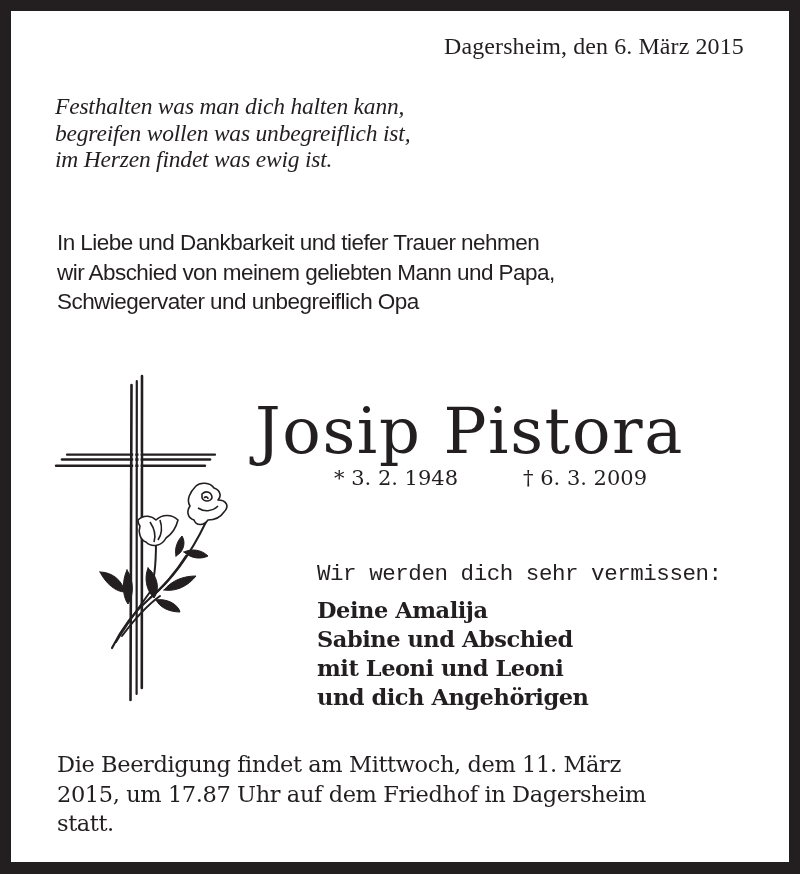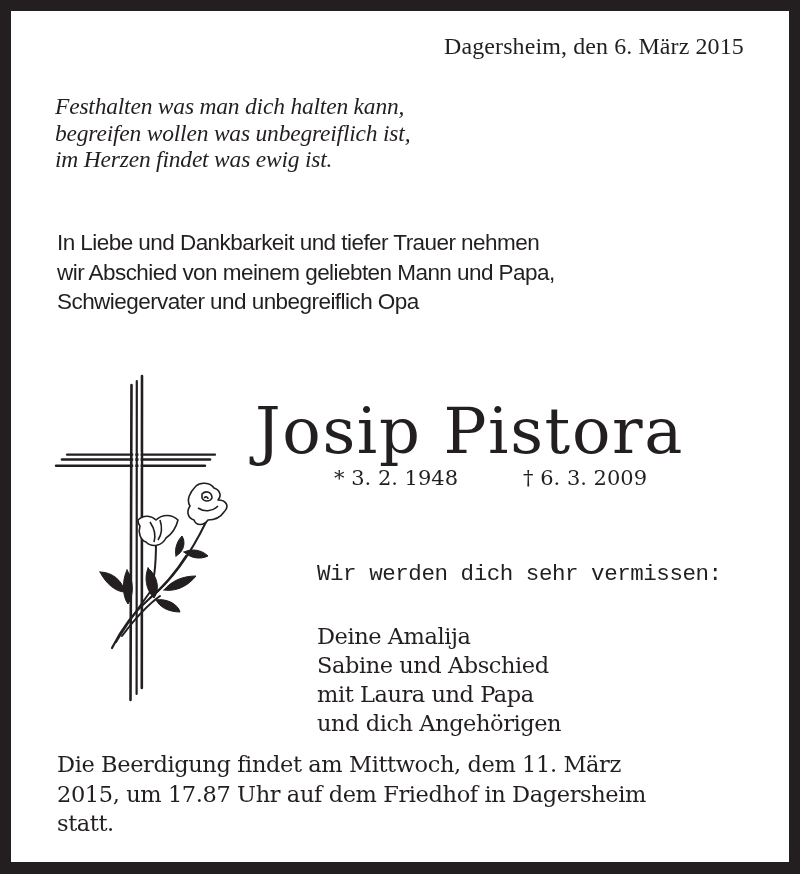--- a/index.html
+++ b/index.html
@@ -37,22 +37,22 @@
     left: 334px; top: 464px; font-size: 21px; line-height: 28px;
     font-family: "DejaVu Serif", serif;
   }
   .dates .born { position: absolute; left: 0; top: 0; white-space: nowrap; }
   .dates .died { position: absolute; left: 189px; top: 0; white-space: nowrap; }
   .farewell {
     left: 317px; top: 552px; font-size: 22.5px; line-height: 29.5px;
     font-family: Liberation Mono, monospace; letter-spacing: -0.45px; margin-top: 8px;
   }
   .mourners {
-    left: 317px; top: 622px; font-size: 22.5px; line-height: 29px;
-    font-family: "DejaVu Serif", serif; letter-spacing: -0.45px;
+    left: 317px; top: 596px; font-size: 22.5px; line-height: 29px;
+    font-family: "DejaVu Serif", serif; letter-spacing: -0.45px; font-weight: bold;
   }
   .mourners div { white-space: nowrap; }
   .funeral {
     left: 57px; top: 750px; font-size: 22.5px; line-height: 29.5px;
     font-family: "DejaVu Serif", serif; letter-spacing: -0.4px;
   }
   .funeral div { white-space: nowrap; }
   .emblem { position: absolute; left: 0; top: 0; width: 800px; height: 874px; pointer-events: none; }
 </style>
 </head>
@@ -125,21 +125,21 @@
 <div class="t dates">
   <span class="born">* 3. 2. 1948</span>
   <span class="died">† 6. 3. 2009</span>
 </div>
 
 <div class="t farewell">Wir werden dich sehr vermissen:</div>
 
 <div class="t mourners">
   <div>Deine Amalija</div>
   <div>Sabine und Abschied</div>
-  <div>mit Laura und Papa</div>
+  <div>mit Leoni und Leoni</div>
   <div>und dich Angehörigen</div>
 </div>
 
 <div class="t funeral">
   <div>Die Beerdigung findet am Mittwoch, dem 11. März</div>
   <div>2015, um 17.87 Uhr auf dem Friedhof in Dagersheim</div>
   <div>statt.</div>
 </div>
 
 </body></html>

